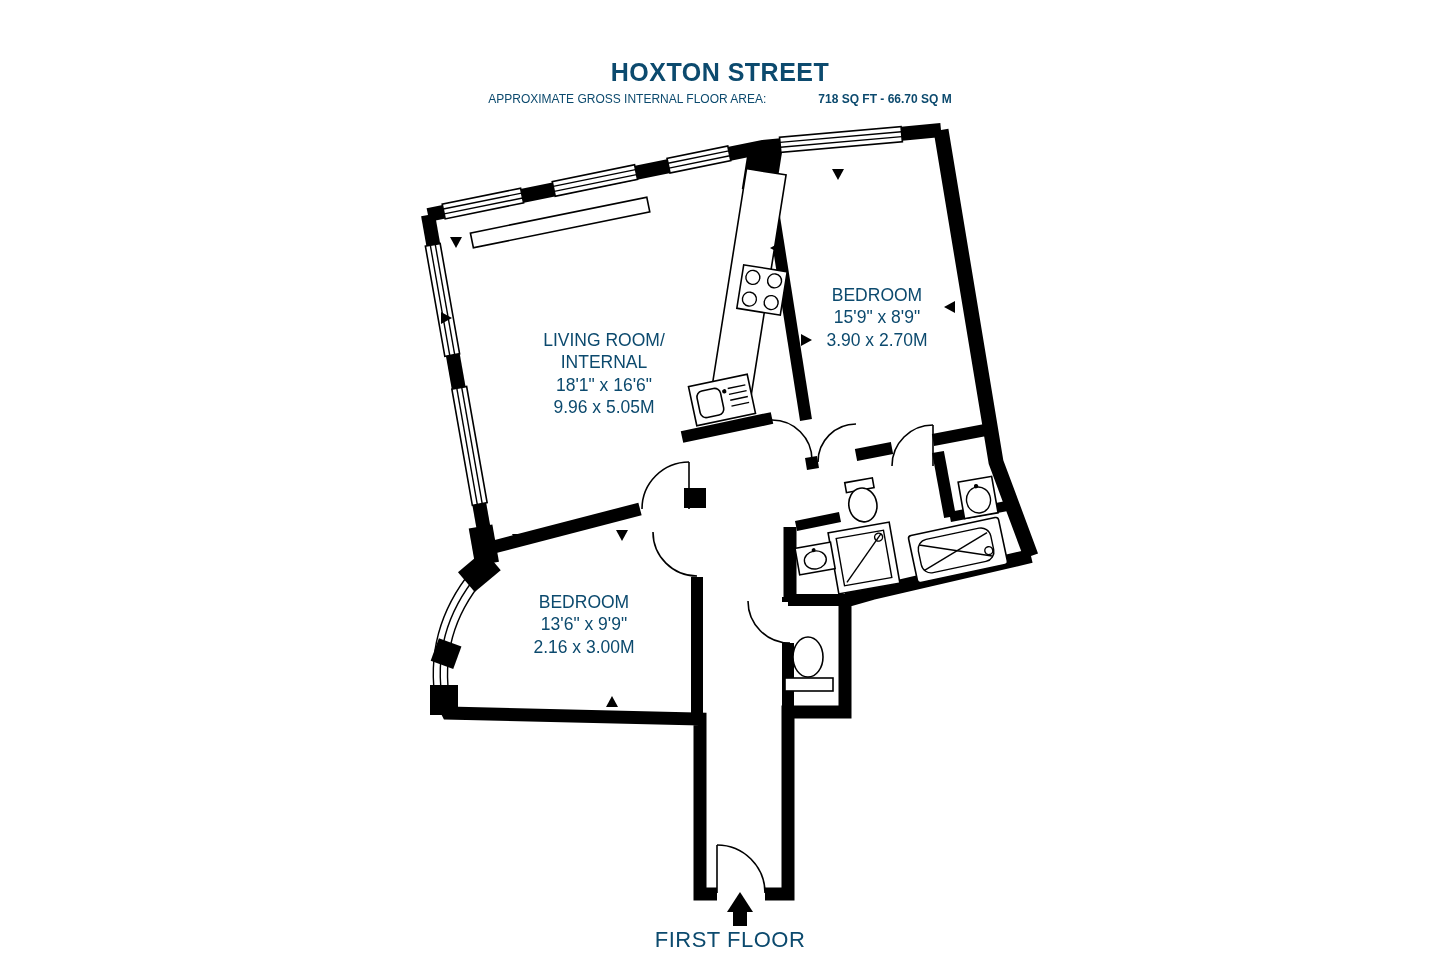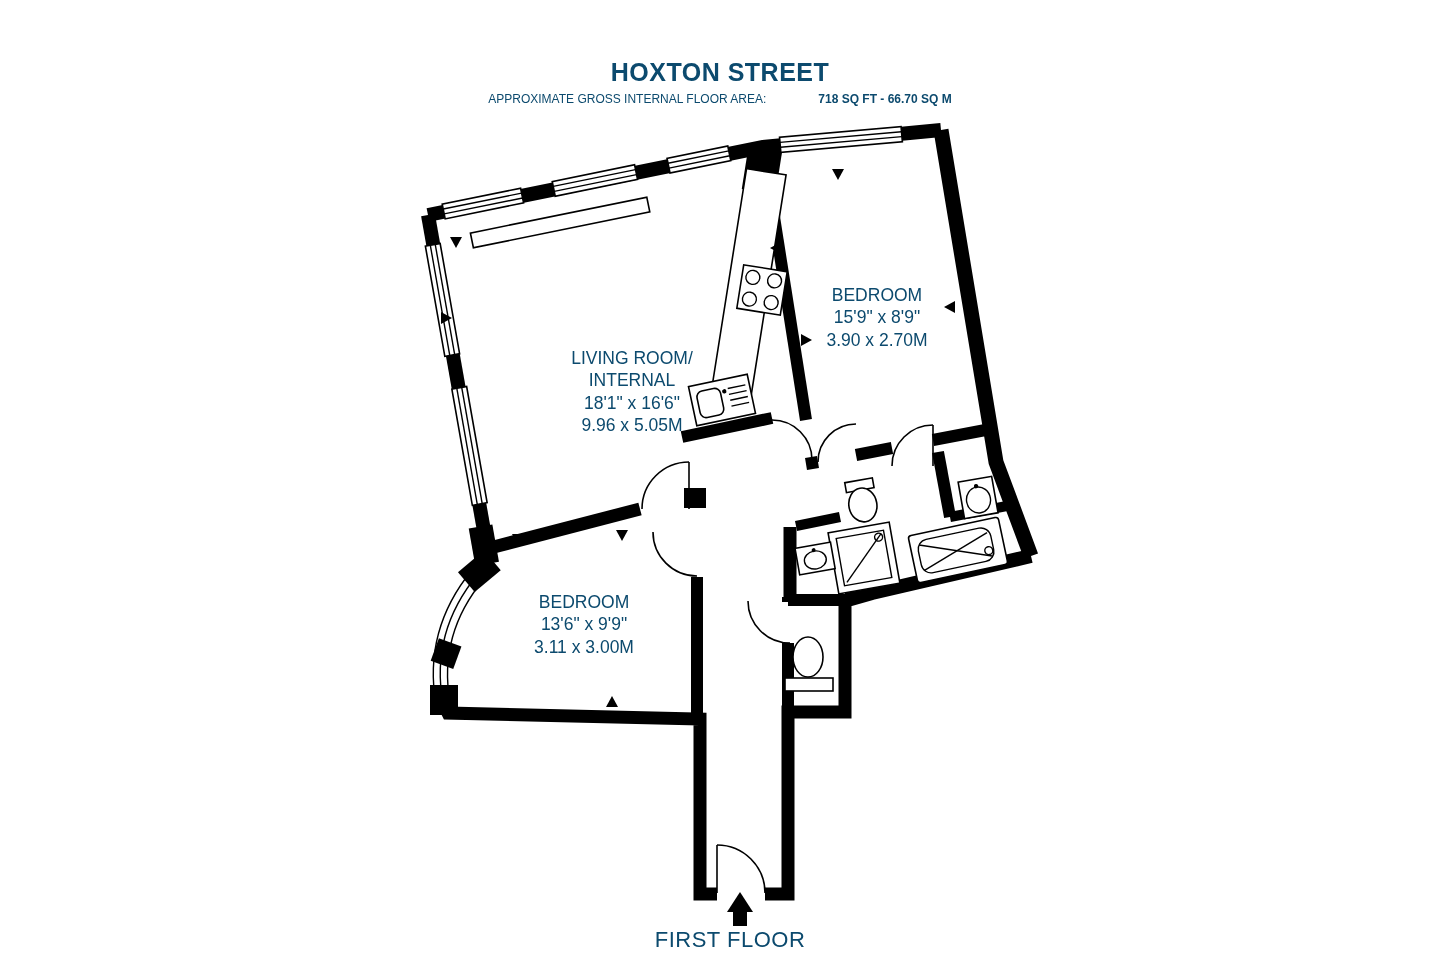--- a/index.html
+++ b/index.html
@@ -197,33 +197,33 @@
       <path class="blk" d="M 452,695 l -6,11 h 12 z"></path>
       <path class="blk" d="M 612,696 l -6,11 h 12 z"></path>
     </g>
 
     <g>
       <polygon class="blk" points="727,912 753,912 740,892"></polygon>
       <rect class="blk" x="733" y="912" width="14" height="14"></rect>
     </g>
   </svg>
 
-  <div class="room-label" style="left:604px;top:392px;margin-left:28px;">
+  <div class="room-label" style="left:604px;top:374px;">
     <span>LIVING ROOM/</span>
     <span>INTERNAL</span>
     <span>18'1" x 16'6"</span>
     <span>9.96 x 5.05M</span>
   </div>
 
   <div class="room-label" style="left:877px;top:318px;">
     <span>BEDROOM</span>
     <span>15'9" x 8'9"</span>
     <span>3.90 x 2.70M</span>
   </div>
 
   <div class="room-label" style="left:584px;top:625px;">
     <span>BEDROOM</span>
     <span>13'6" x 9'9"</span>
-    <span>3.11 x 3.00M</span>
+    <span>2.16 x 3.00M</span>
   </div>
 
   <div class="floor-label" style="left:718px;top:940px;">FIRST FLOOR</div>
 </div>
 
 </body></html>

